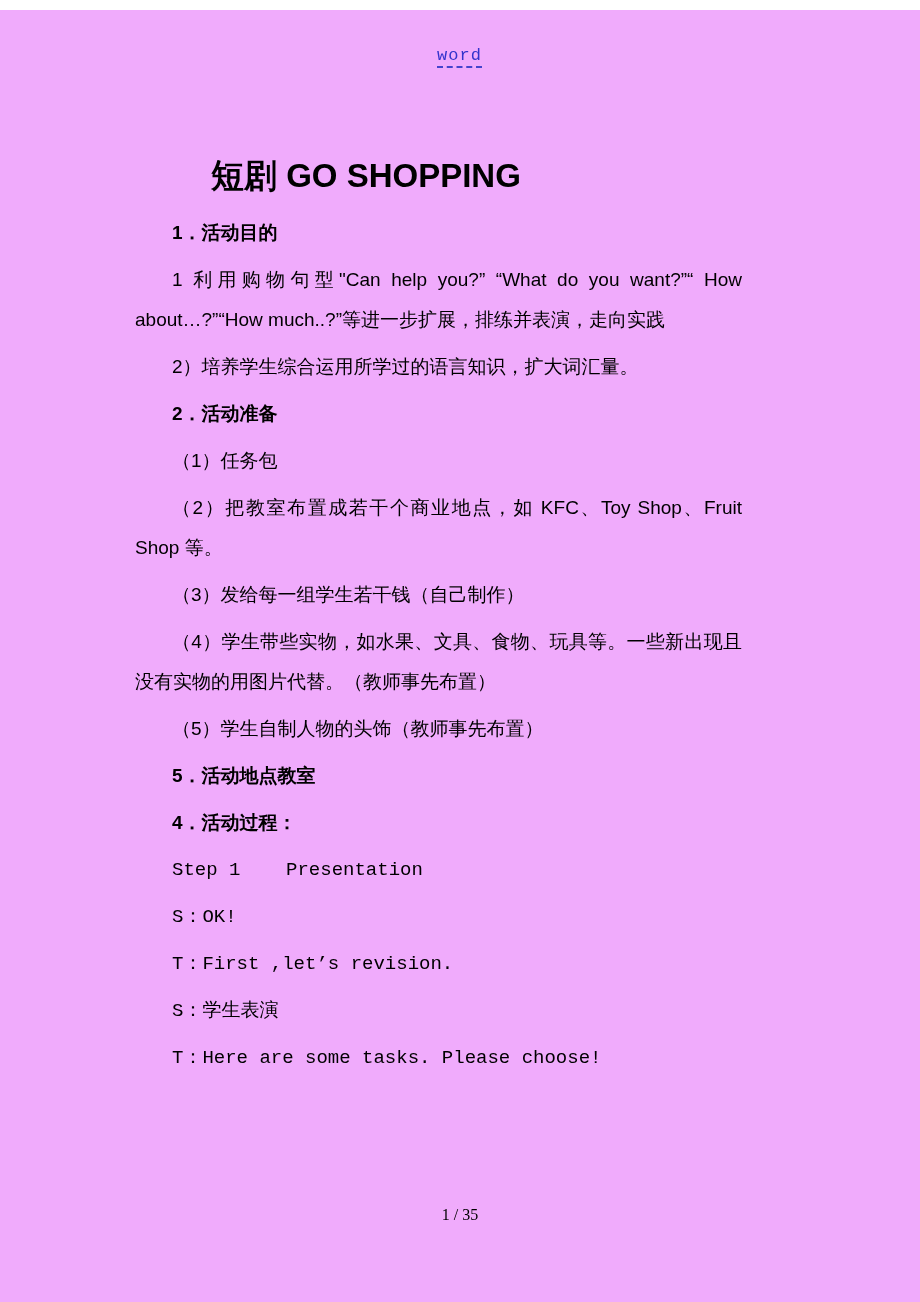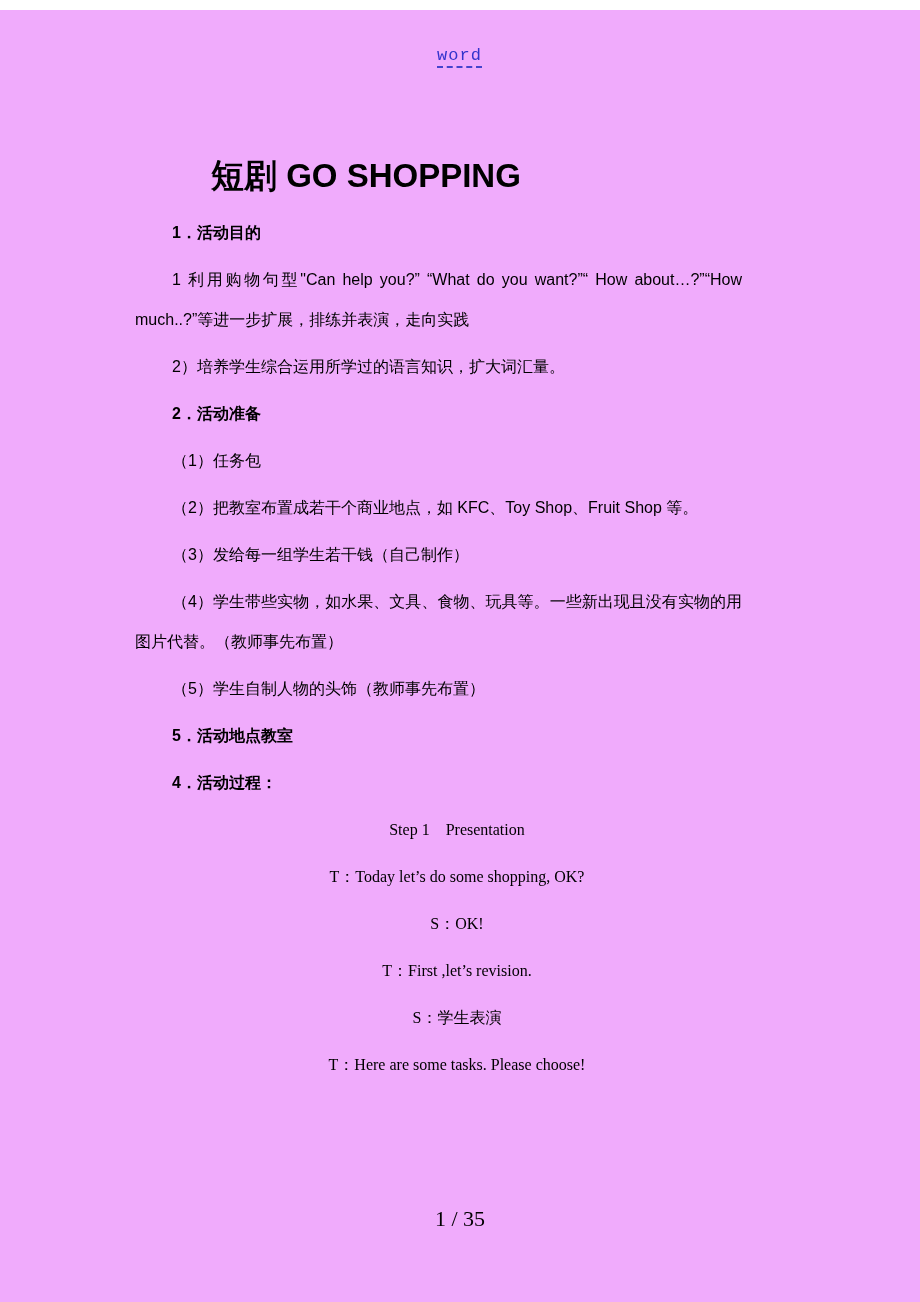--- a/index.html
+++ b/index.html
@@ -45,47 +45,46 @@
     left: 76px;
     white-space: nowrap;
     font-family: "Liberation Sans", "DejaVu Sans", sans-serif;
   }
   .content {
     margin-top: 14px;
   }
   .content p {
     margin: 0 0 7px 0;
     line-height: 40px;
-    font-size: 16px;
+    font-size: 19px;
   }
   .para-heading {
     font-weight: bold;
     font-size: 17px;
     text-indent: 37px;
     font-family: "Liberation Sans", "DejaVu Sans", serif;
   }
   .para-body {
     text-indent: 37px;
     text-align: justify;
     font-family: "Liberation Sans", "DejaVu Sans", serif;
   }
   .para-dialogue {
     text-indent: 37px;
     white-space: pre-wrap;
-    font-family: Liberation Serif, serif;
-    text-align: center;
+    font-family: Liberation Mono, monospace;
   }
   .footer {
     position: absolute;
     left: 0;
     right: 0;
     top: 1196px;
     text-align: center;
     font-family: "Liberation Serif", "DejaVu Serif", serif;
-    font-size: 22px;
+    font-size: 16px;
     color: #000000;
   }
 </style>
 </head>
 <body>
 
 <div class="page">
 
   <div class="header">
     <a href="#" class="word-link">word</a>
@@ -99,21 +98,20 @@
     <p class="para-body">2）培养学生综合运用所学过的语言知识，扩大词汇量。</p>
     <p class="para-heading">2．活动准备</p>
     <p class="para-body">（1）任务包</p>
     <p class="para-body">（2）把教室布置成若干个商业地点，如 KFC、Toy Shop、Fruit Shop 等。</p>
     <p class="para-body">（3）发给每一组学生若干钱（自己制作）</p>
     <p class="para-body">（4）学生带些实物，如水果、文具、食物、玩具等。一些新出现且没有实物的用图片代替。（教师事先布置）</p>
     <p class="para-body">（5）学生自制人物的头饰（教师事先布置）</p>
     <p class="para-heading">5．活动地点教室</p>
     <p class="para-heading">4．活动过程：</p>
     <p class="para-dialogue">Step 1    Presentation</p>
-    <p class="para-dialogue">T：Today let’s do some shopping, OK?</p>
     <p class="para-dialogue">S：OK!</p>
     <p class="para-dialogue">T：First ,let’s revision.</p>
     <p class="para-dialogue">S：学生表演</p>
     <p class="para-dialogue">T：Here are some tasks. Please choose!</p>
   </div>
 
   <div class="footer">
     <span>1 / 35</span>
   </div>
 

